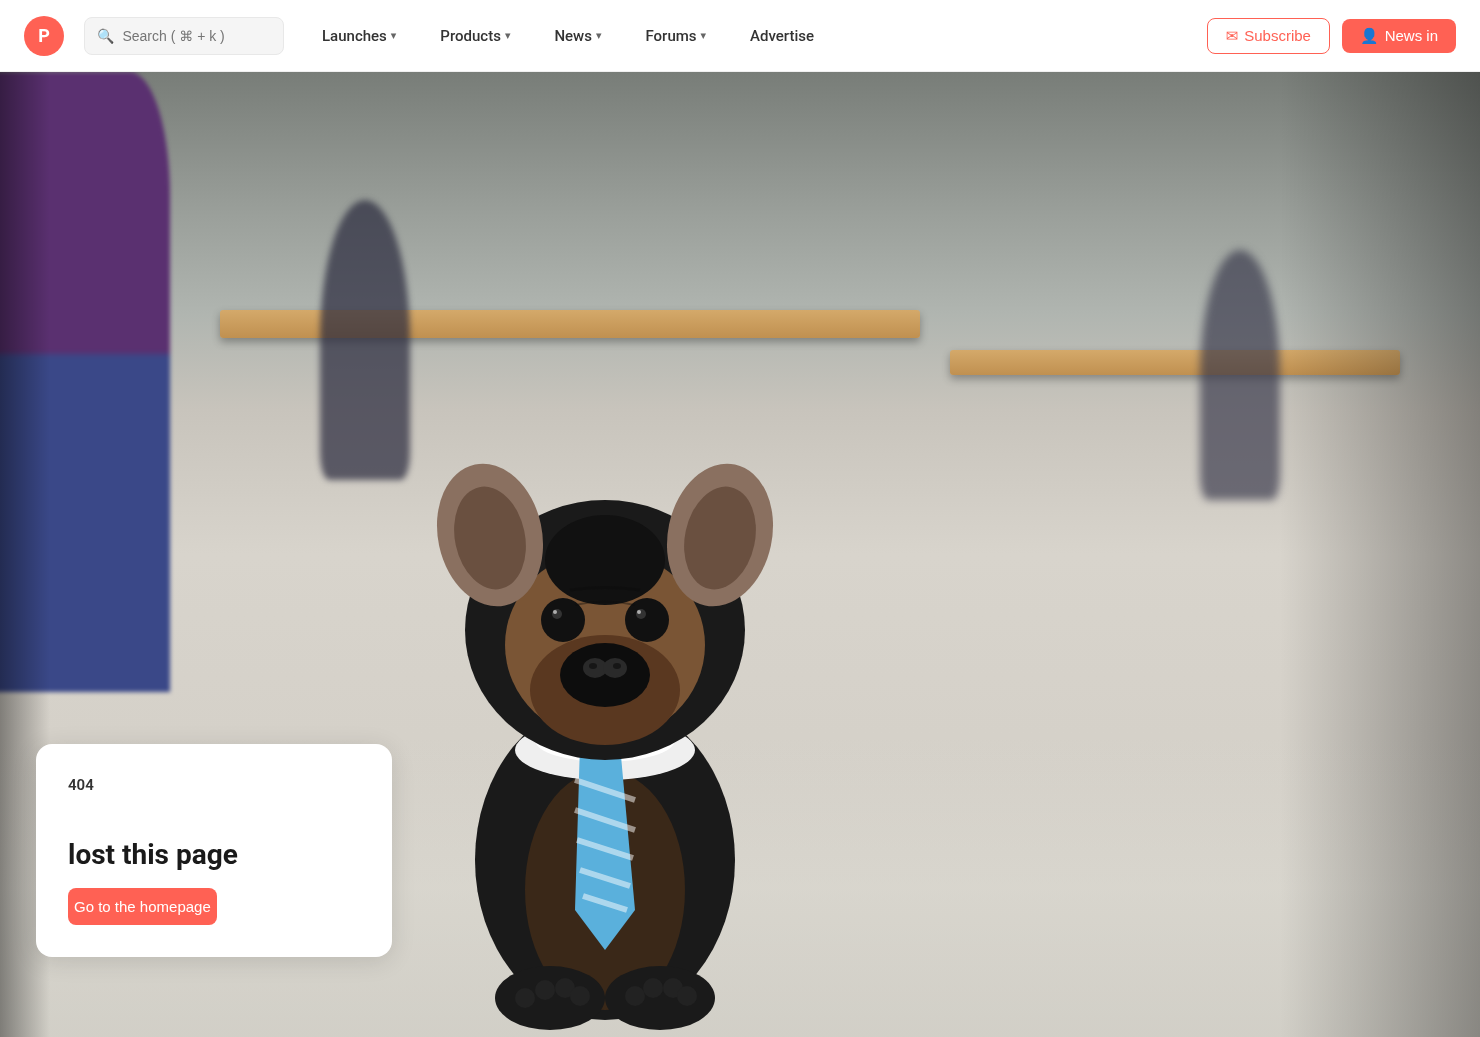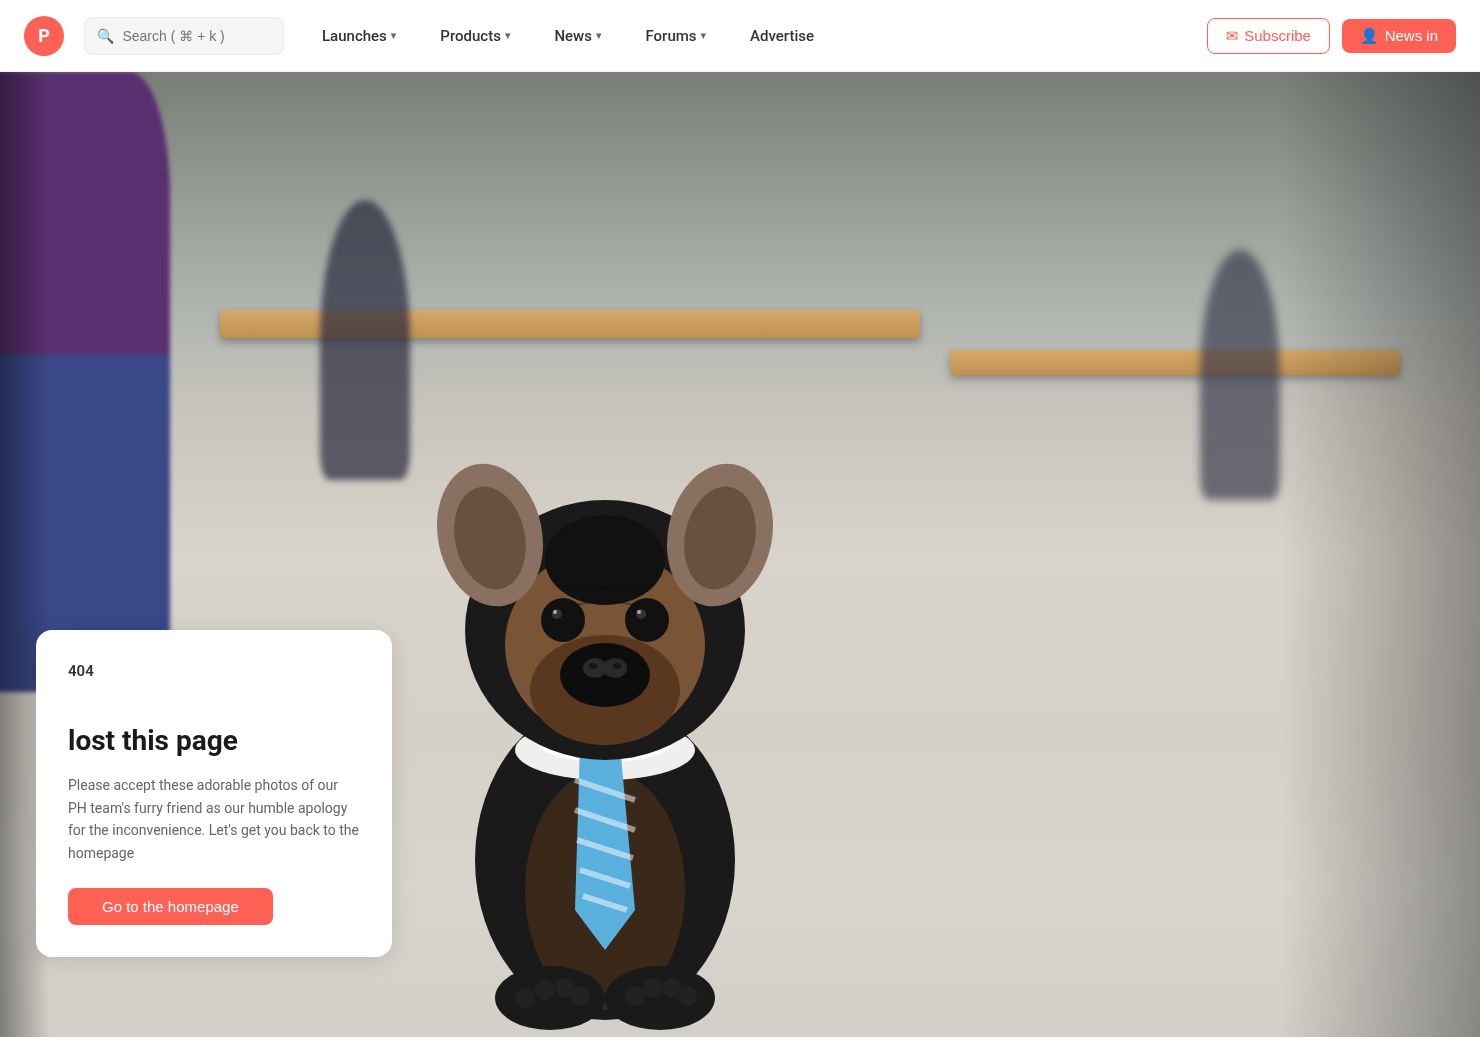--- a/index.html
+++ b/index.html
@@ -178,21 +178,21 @@
 
     .error-description {
       font-size: 14px;
       color: #666;
       line-height: 1.6;
       margin-bottom: 24px;
     }
 
     .btn-homepage {
       display: inline-block;
-      padding: 10px 34px;
+      padding: 10px 6px;
       background: #ff6154;
       color: white;
       border-radius: 8px;
       font-size: 15px;
       font-weight: 500;
       text-decoration: none;
       border: none;
       cursor: pointer;
     }
 
@@ -454,16 +454,15 @@
       <circle cx="292" cy="616" r="10" fill="#222"></circle>
     </svg>
   </div>
 
   <div class="error-card">
     <div class="error-code">404</div>
     <h1 class="error-title">
       <br>
       <span>lost this page</span>
     </h1>
-    <p class="error-description">Please accept these adorable photos of our PH team's furry friend as our humble apology for the inconvenience. Let's get you back to the homepage</p>
     <button class="btn-homepage">Go to the homepage</button>
   </div>
 </div>
 
 </body></html>

